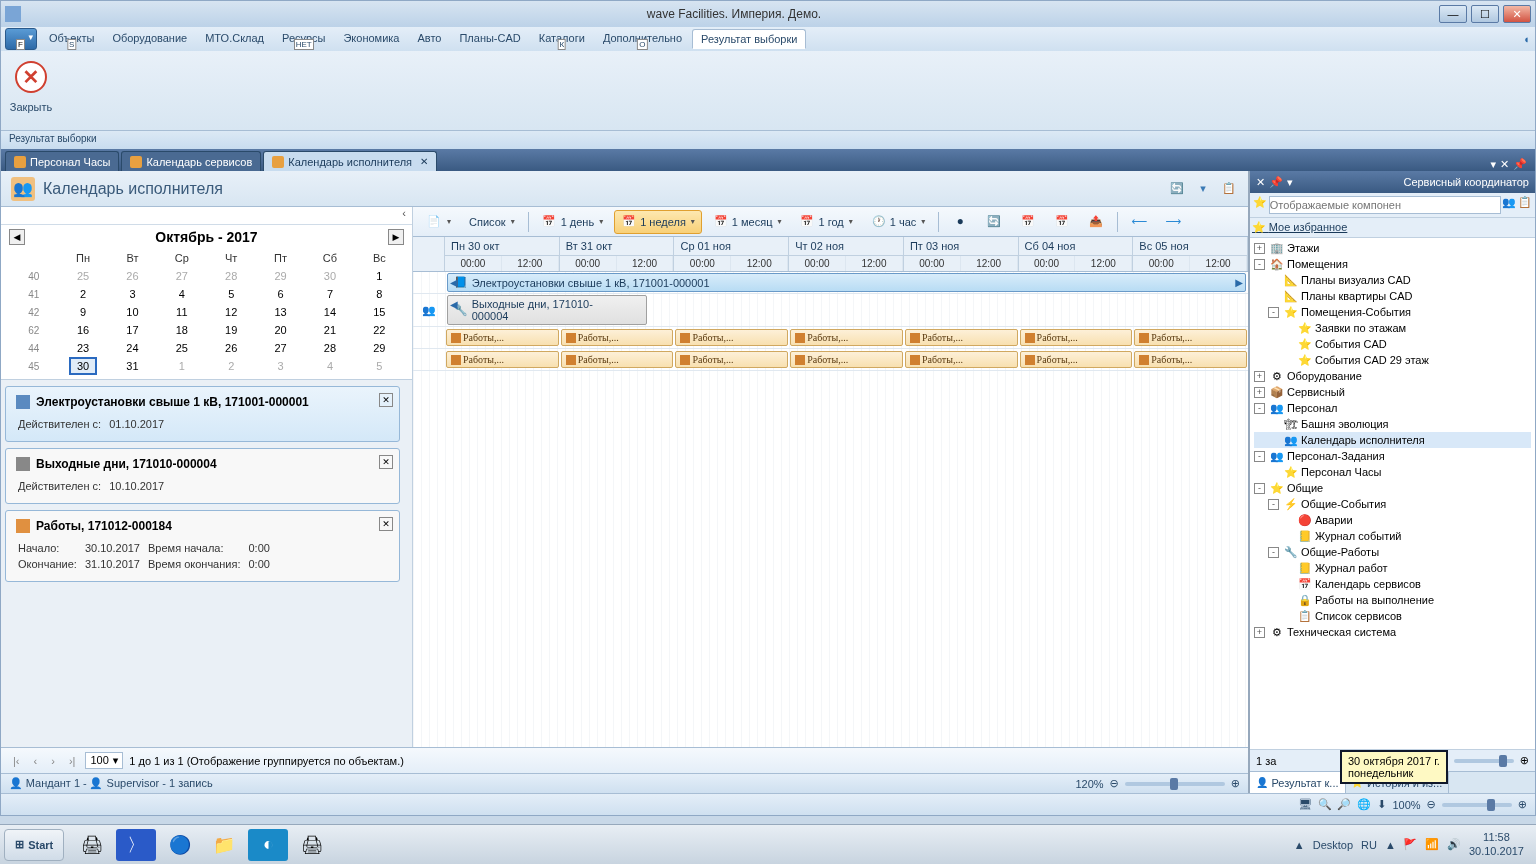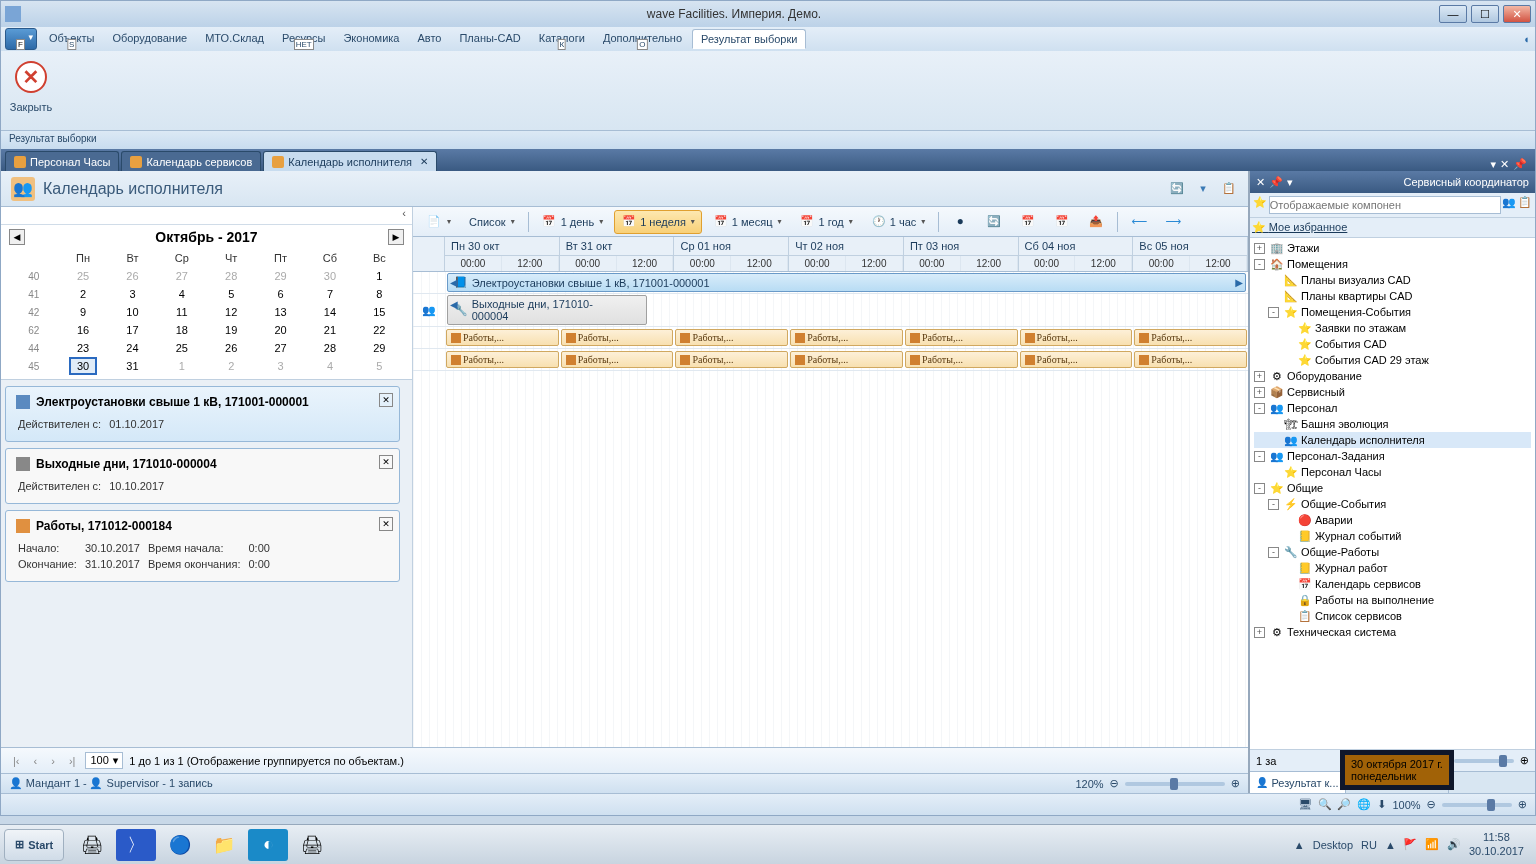--- a/index.html
+++ b/index.html
@@ -105,21 +105,21 @@
 .tree-toggle.blank { border:none; }
 .tree-ico { width:14px; height:14px; display:inline-flex; align-items:center; justify-content:center; font-size:11px; }
 .tree-node.sel { background:#d8e8f8; }
 .ind-1{padding-left:14px}.ind-2{padding-left:28px}
 .sp-footer { height:22px; border-top:1px solid #c0d0e0; background:#e4eef8; display:flex; align-items:center; padding:0 6px; gap:6px; font-size:10px; }
 .sp-tabs { height:22px; background:#d8e6f2; display:flex; border-top:1px solid #a7bdd4; }
 .sp-tab { padding:3px 6px; font-size:10px; color:#2a4a6a; border-right:1px solid #a7bdd4; display:flex; align-items:center; gap:3px; }
 .sp-tab.active { background:#fff; }
 .lower-status { height:22px; background:linear-gradient(#e4eef8,#cfe0f0); display:flex; align-items:center; padding:0 8px; font-size:10px; color:#2a4a6a; border-top:1px solid #a7bdd4; }
 .lower-status .ls-right { margin-left:auto; display:flex; align-items:center; gap:6px; }
-.tooltip { position:absolute; background:#a16207; border:5px solid #0f172a; padding:3px 6px; font-size:11px; z-index:100; }
+.tooltip { position:absolute; background:#fef9c3; border:2px solid #0f172a; padding:3px 6px; font-size:11px; z-index:100; }
 .taskbar { position:absolute; left:0; right:0; bottom:0; height:40px; background:linear-gradient(#e8eef4,#c8d4e0); border-top:1px solid #96a8bc; display:flex; align-items:center; padding:0 4px; }
 .start-btn { height:32px; padding:0 10px; background:linear-gradient(#f0f4f8,#d0dce8); border:1px solid #a0b0c0; border-radius:4px; display:flex; align-items:center; gap:4px; font-weight:bold; color:#2a4a6a; }
 .tb-apps { display:flex; gap:4px; margin-left:8px; }
 .tb-app { width:40px; height:32px; display:flex; align-items:center; justify-content:center; font-size:18px; border-radius:3px; }
 .tray { margin-left:auto; display:flex; align-items:center; gap:8px; padding:0 8px; font-size:10px; color:#2a4a6a; }
 .clock { text-align:center; line-height:1.2; }
 </style>
 </head>
 <body>
 

